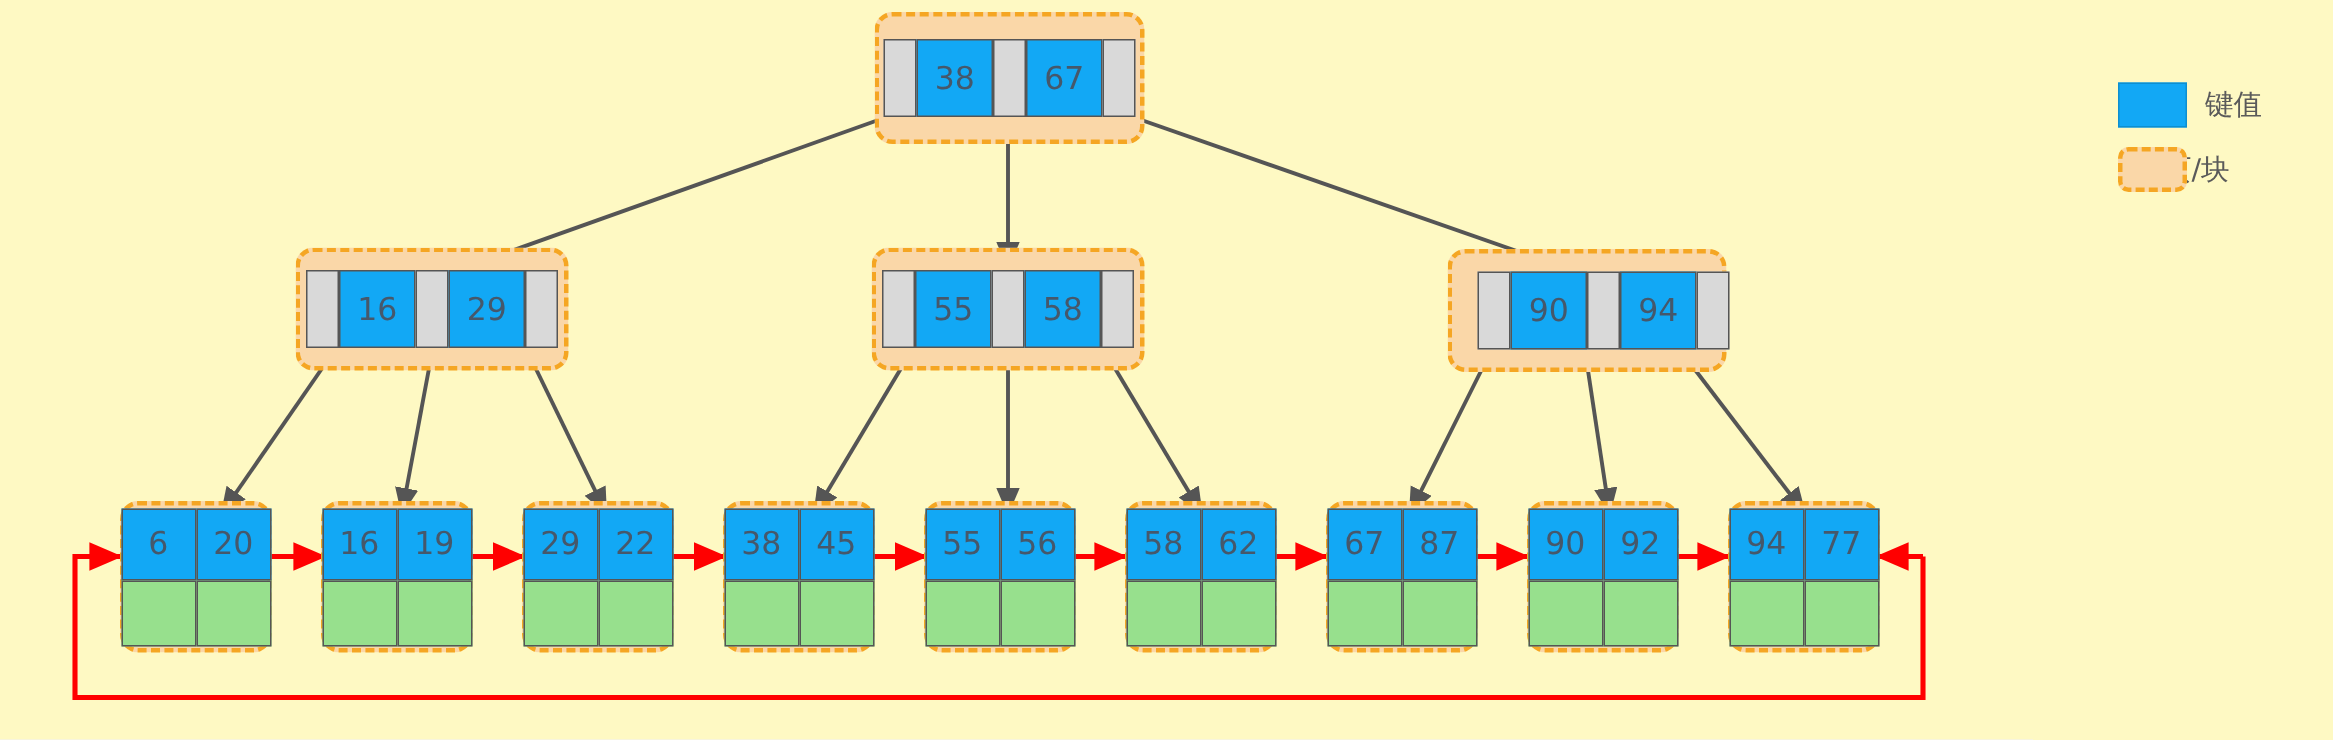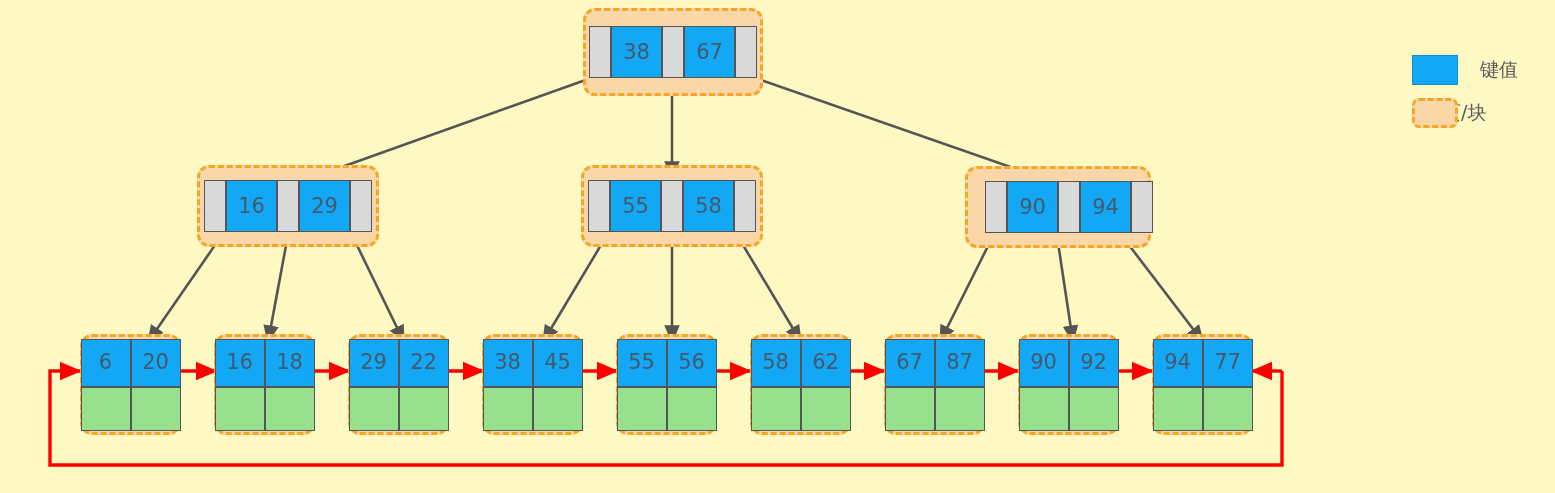--- a/index.html
+++ b/index.html
@@ -102,21 +102,21 @@
     height: 30px;
     box-sizing: border-box;
     border: 1px solid #888;
     flex: 0 0 auto;
   }
   .legend-swatch.key   { background: #12a8f5; border-color: #0d8fd0; }
   .legend-swatch.data  { background: #97e08d; border-color: #6fbf66; }
   .legend-swatch.ptr   { background: #d9d9d9; border-color: #999; }
   .legend-swatch.page  { background: #fad7a8; border: 3px dashed #f5a623; border-radius: 7px; }
   .legend-label {
-    margin-left: 22px;
+    margin-left: 12px;
     font-size: 19px;
     color: #5a5a5a;
     white-space: nowrap;
   }
   .legend-row.page-row .legend-label { margin-left: 30px; }
 </style>
 </head>
 <body>
 
 <div id="canvas">
@@ -217,21 +217,21 @@
       <div class="kcell">6</div>
       <div class="kcell">20</div>
       <div class="dcell"></div>
       <div class="dcell"></div>
     </div>
   </div>
 
   <div class="page" style="left:214px; top:334px; width:101px; height:101px; justify-content:center;">
     <div class="leaf" style="position:relative;">
       <div class="kcell">16</div>
-      <div class="kcell">18</div>
+      <div class="kcell">19</div>
       <div class="dcell"></div>
       <div class="dcell"></div>
     </div>
   </div>
 
   <div class="page" style="left:348px; top:334px; width:101px; height:101px; justify-content:center;">
     <div class="leaf" style="position:relative;">
       <div class="kcell">29</div>
       <div class="kcell">22</div>
       <div class="dcell"></div>

